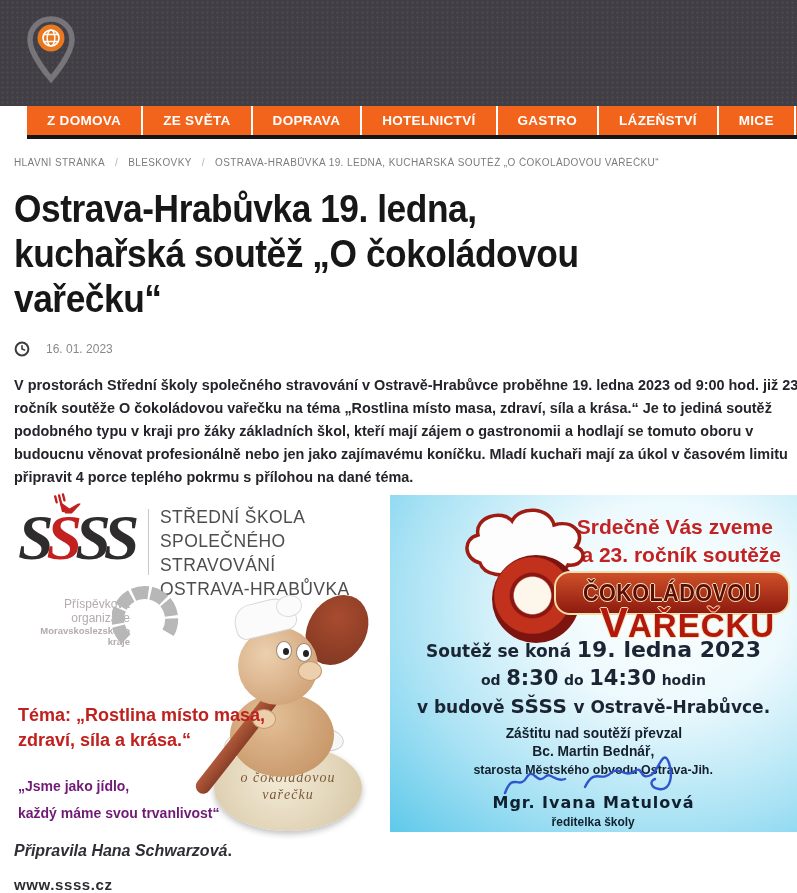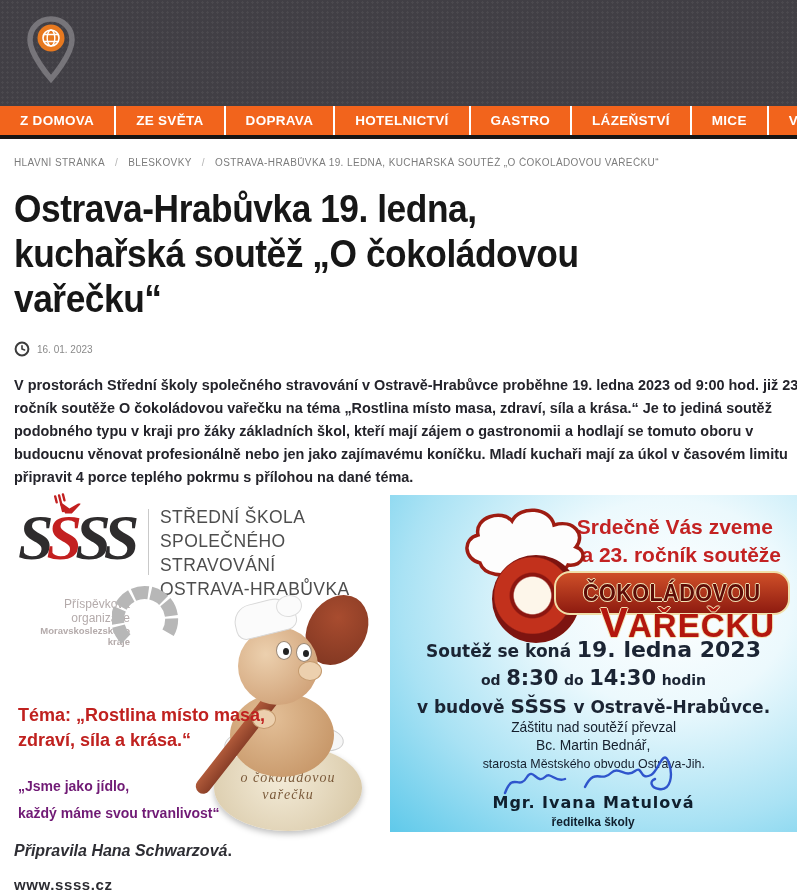--- a/index.html
+++ b/index.html
@@ -16,21 +16,21 @@
     display:flex; align-items:center; padding-left:14px;
   }
   .logo-wrap { display:flex; align-items:center; cursor:pointer; }
   .logo-text { font-size:46px; font-weight:400; letter-spacing:0; }
   .logo-prefix { color:#e8721d; }
   .logo-main { color:#fdfdfd; }
   .pin-svg { margin-left:10px; margin-top:-6px; }
   
   .main-nav {
     height:33px; background:#f2641c; border-bottom:4px solid #151515;
-    display:flex; overflow:hidden; white-space:nowrap;
+    display:flex; overflow:hidden; white-space:nowrap;margin-left:27px;
   }
   .nav-item {
     color:#fff; font-weight:700; font-size:13.5px; letter-spacing:0.3px;
     padding:0 20px; display:flex; align-items:center; border-right:2px solid #fff;
     cursor:pointer; flex:0 0 auto;
   }
   
   .breadcrumb {
     margin:18px 14px 0; font-size:10px; color:#7c7c7c; letter-spacing:0.4px;
     display:flex; gap:10px; align-items:center; white-space:nowrap; overflow:hidden;
@@ -38,22 +38,22 @@
   .crumb { cursor:pointer; }
   .crumb-sep { color:#b5b5b5; }
   
   .article-title {
     margin:18px 14px 0; width:110%;
     transform:scaleX(0.905); transform-origin:0 0;
     font-size:39px; line-height:45px; font-weight:700; color:#171717;
     letter-spacing:-0.5px;
   }
   
-  .date-row { margin:20px 14px 0; display:flex; align-items:center; gap:7px;
-    color:#8a8a8a; font-size:10px; }
+  .date-row { margin:20px 14px 0; display:flex; align-items:center; gap:16px;
+    color:#8a8a8a; font-size:12px; }
   
   .article-body {
     margin:16px 14px 0; width:104%;
     transform:scaleX(0.962); transform-origin:0 0;
     font-size:15px; line-height:23px; font-weight:700; color:#24242b;
   }
   
   .media-row { position:absolute; left:0; top:495px; width:797px; height:337px; }
   
   .school-img { position:absolute; left:0; top:0; width:390px; height:337px; background:#fff; }
@@ -122,21 +122,21 @@
     text-shadow:1px 0 #f3e3b5, -1px 0 #f3e3b5, 0 1px #f3e3b5, 0 -1px #f3e3b5; }
   .varecku .big-v { font-size:42px; }
   .varecku .rest { font-size:33px; letter-spacing:1px; }
   .flyer-text { position:absolute; left:0; top:142px; width:100%; text-align:center; color:#1b2433; }
   .when-line { font-family:"DejaVu Sans", sans-serif; font-weight:700; }
   .when-prefix { font-size:17px; } .when-date { font-size:22px; }
   .time-line { margin-top:4px; font-family:"DejaVu Sans", sans-serif; font-weight:700; }
   .time-small { font-size:14px; } .time-big { font-size:21px; }
   .where-line { margin-top:4px; font-family:"DejaVu Sans", sans-serif; font-weight:700; font-size:17px; }
   .where-ssss { font-size:20px; letter-spacing:0.5px; }
-  .patron-block { font-weight:400; color:#141e2c; }
+  .patron-block { margin-top:6px; font-weight:700; color:#141e2c; }
   .patron-l1 { font-size:15px; transform:scaleX(0.92); display:inline-block; }
   .patron-l2 { font-size:15px; transform:scaleX(0.92); display:inline-block; }
   .patron-l3 { font-size:13.5px; transform:scaleX(0.92); display:inline-block; }
   .sig-block { position:absolute; left:0; top:258px; width:100%; text-align:center; }
   .sig-svg { display:block; margin:0 auto; }
   .sig-name { font-family:"DejaVu Sans", sans-serif; font-weight:700; font-size:16px;
     letter-spacing:1px; color:#10202e; margin-top:-6px; }
   .sig-role { font-weight:700; font-size:13px; color:#10202e; transform:scaleX(0.92); display:inline-block; }
   
   .byline { position:absolute; left:14px; top:842px; font-size:16px; font-weight:700;

